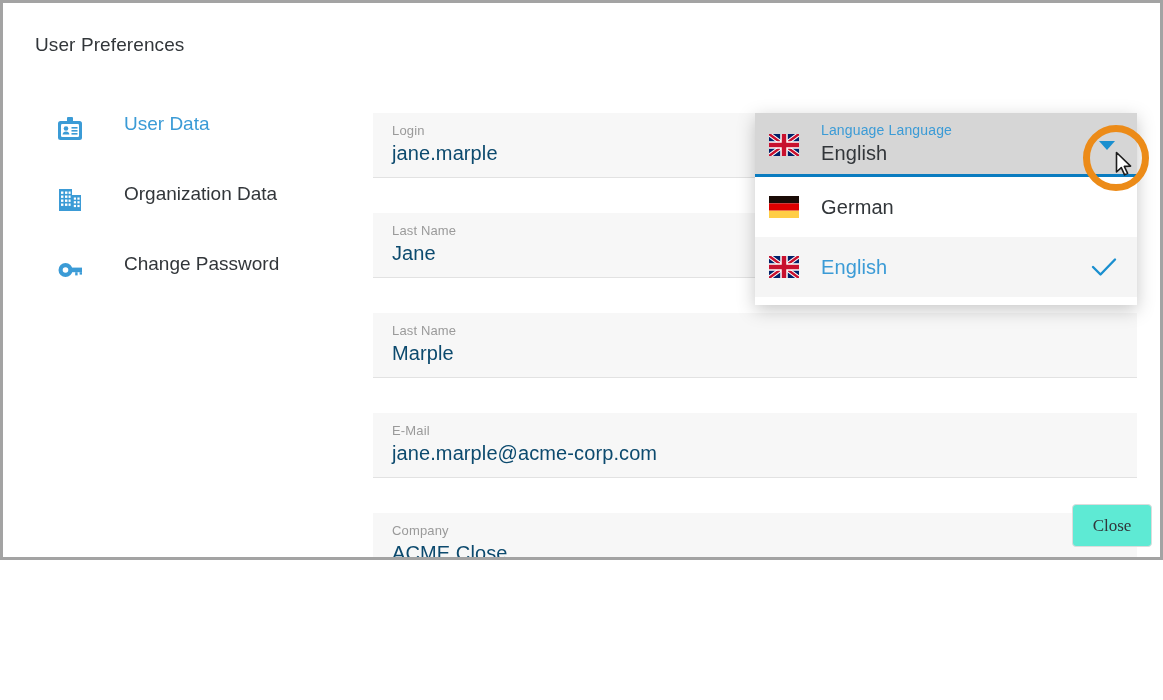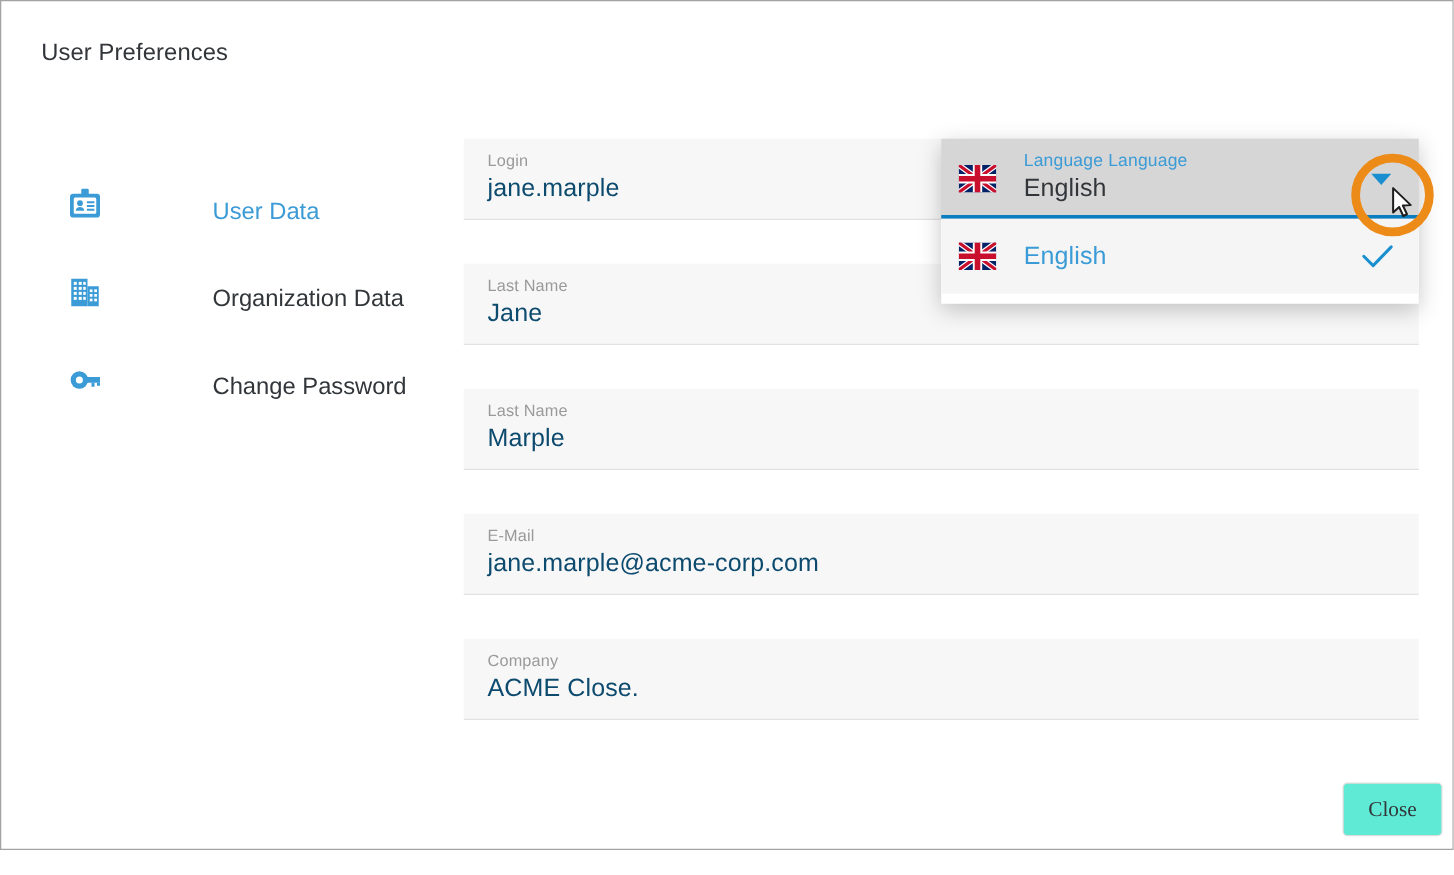--- a/index.html
+++ b/index.html
@@ -10,23 +10,23 @@
   body {
     width: 1163px;
     height: 700px;
     font-family: "Liberation Sans", sans-serif;
     -webkit-font-smoothing: antialiased;
     overflow: hidden;
   }
   #page {
     position: relative;
     width: 1163px;
-    height: 680px;
-    box-sizing: border-box;
-    border: 1px solid #a3a3a3;
+    height: 560px;
+    box-sizing: border-box;
+    border: 3px solid #a3a3a3;
     background: #ffffff;
     overflow: hidden;
   }
 
   
   .page-title {
     position: absolute;
     left: 32px;
     top: 31px;
     font-size: 19px;
@@ -39,22 +39,21 @@
   .sidebar {
     position: absolute;
     left: 32px;
     top: 110px;
     width: 300px;
   }
   .side-item {
     position: relative;
     height: 70px;
     display: flex;
-    align-items: flex-end;
-    gap: 48px;
+    align-items: flex-start;
   }
   .side-icon {
     width: 34px;
     height: 34px;
     margin-left: 18px;
     display: flex;
     align-items: center;
     justify-content: center;
     flex: none;
   }
@@ -327,20 +326,30 @@
         </svg>
       </span>
       <div class="lang-header-texts">
         <div class="lang-header-label">Language Language</div>
         <div class="lang-header-value">English</div>
       </div>
       <span class="chevron"></span>
     </div>
 
     <div class="lang-list">
+      <div class="lang-option">
+        <span class="flag">
+          <svg width="30" height="22" viewBox="0 0 30 22">
+            <rect width="30" height="7.34" y="0" fill="#1a0b06"></rect>
+            <rect width="30" height="7.34" y="7.34" fill="#DD0000"></rect>
+            <rect width="30" height="7.34" y="14.68" fill="#FFCE46"></rect>
+          </svg>
+        </span>
+        <span class="lang-option-label">German</span>
+      </div>
 
       <div class="lang-option selected">
         <span class="flag">
           <svg width="30" height="22" viewBox="0 0 60 44">
             <rect width="60" height="44" fill="#012169"></rect>
             <path d="M0,0 L60,44 M60,0 L0,44" stroke="#ffffff" stroke-width="9"></path>
             <path d="M0,0 L60,44 M60,0 L0,44" stroke="#C8102E" stroke-width="5"></path>
             <path d="M30,0 V44 M0,22 H60" stroke="#ffffff" stroke-width="15"></path>
             <path d="M30,0 V44 M0,22 H60" stroke="#C8102E" stroke-width="9"></path>
           </svg>

